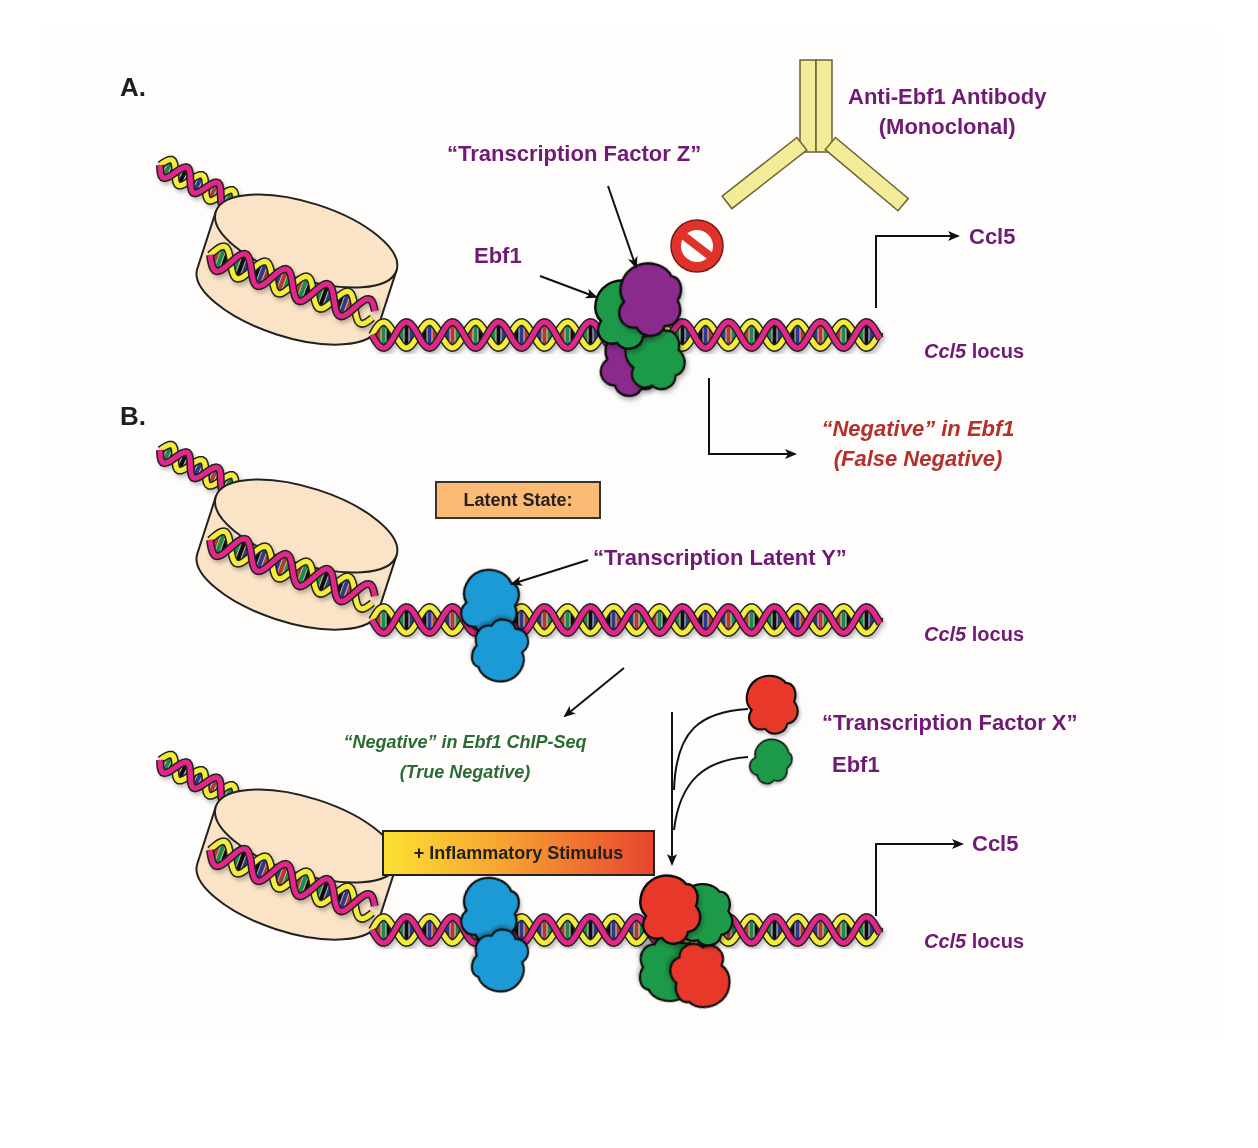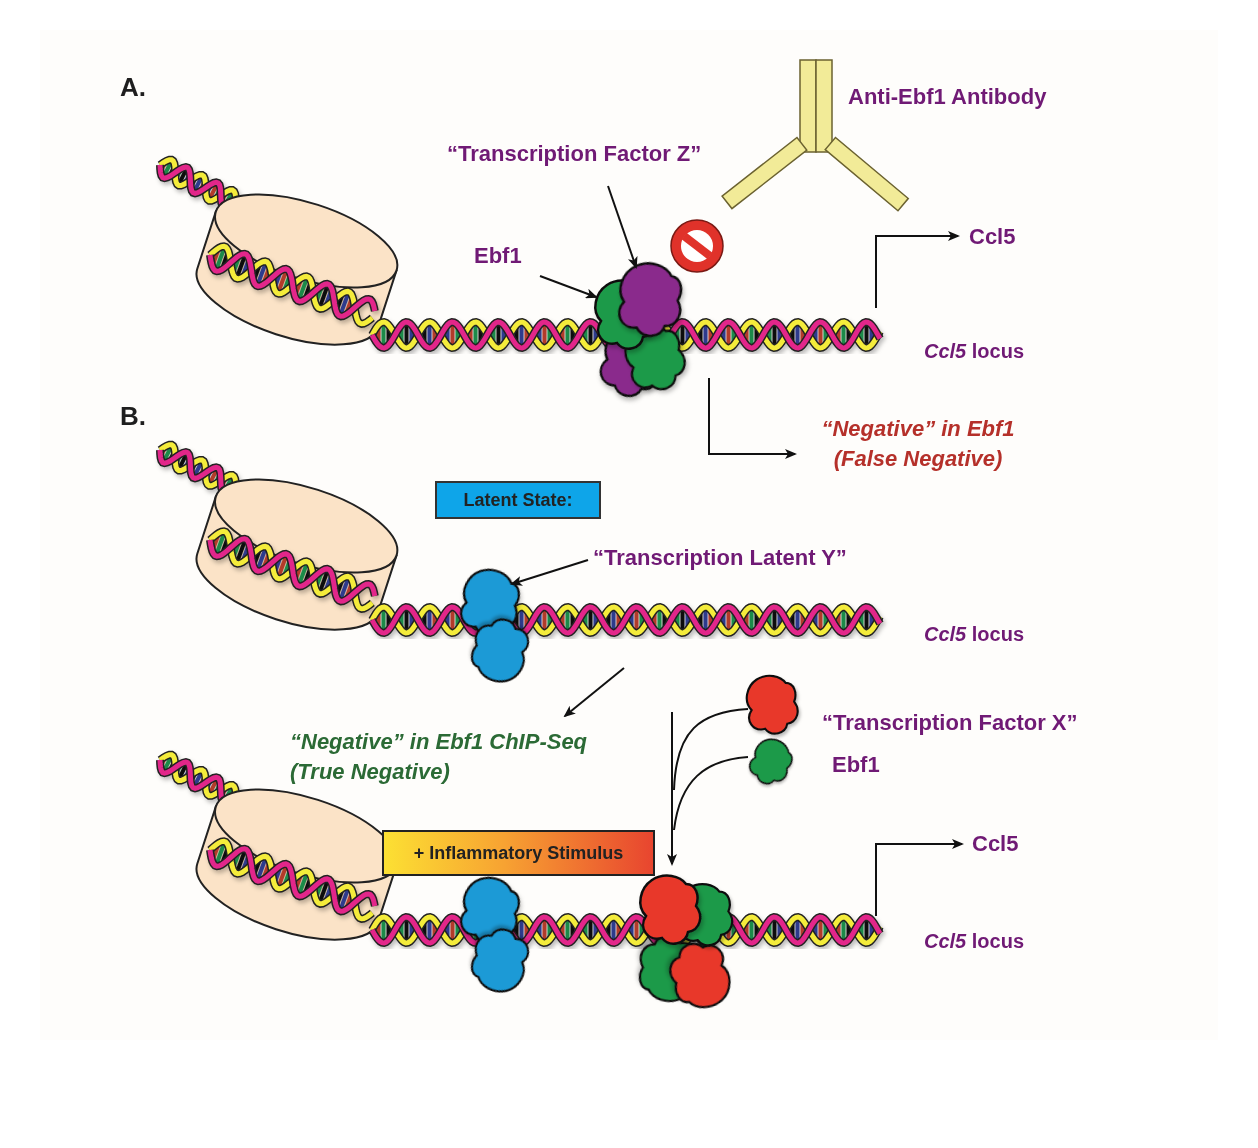--- a/index.html
+++ b/index.html
@@ -4,23 +4,23 @@
 <style>
   html, body { margin:0; padding:0; background:#ffffff; }
   body { width:1258px; height:1148px; position:relative; overflow:hidden; font-family:"Liberation Sans", sans-serif; }
   #figure-panel { position:absolute; left:40px; top:30px; width:1178px; height:1010px; background:#fefdfb; }
   svg { position:absolute; left:0; top:0; }
   .lbl { position:absolute; font-family:"Liberation Sans", sans-serif; font-weight:bold; color:#701a75; white-space:nowrap; }
   .panel-letter { font-size:26px; color:#1e1e1e; }
   .t22 { font-size:22px; }
   .ital { font-style:italic; }
   .red-note { color:#b5302a; font-style:italic; font-size:22px; text-align:center; line-height:30px; }
-  .green-note { color:#2b6a35; font-style:italic; font-size:22px; line-height:30px; }
+  .green-note { color:#2b6a35; font-style:italic; font-size:18px; text-align:center; line-height:30px; }
   .center { text-align:center; line-height:30px; }
-  .latent-box { position:absolute; left:435px; top:481px; width:166px; height:38px; background:#0ea5e9; border:2px solid #333; box-sizing:border-box; display:flex; align-items:center; justify-content:center; font-size:18px; font-weight:bold; color:#222; }
+  .latent-box { position:absolute; left:435px; top:481px; width:166px; height:38px; background:#fdba74; border:2px solid #333; box-sizing:border-box; display:flex; align-items:center; justify-content:center; font-size:18px; font-weight:bold; color:#222; }
   .stim-box { position:absolute; left:382px; top:810px; width:273px; height:46px; background:linear-gradient(90deg,#fce033 0%,#f7a232 45%,#e8452f 100%); border:2px solid #222; box-sizing:border-box; display:flex; align-items:center; justify-content:center; font-size:18px; font-weight:bold; color:#222;margin-top:20px; }
   .locus { font-size:20px; }
 </style>
 </head>
 <body>
 
 <div id="figure-panel"></div>
 
 <svg width="1258" height="1148" viewBox="0 0 1258 1148">
   <defs>
@@ -445,20 +445,21 @@
   <line x1="624" y1="668" x2="565" y2="716" stroke="#111" stroke-width="2" marker-end="url(#arrowhead)"></line>
   <line x1="672" y1="712" x2="672" y2="864" stroke="#111" stroke-width="2" marker-end="url(#arrowhead)"></line>
   <path d="M748,709 C700,712 676,730 674,790" fill="none" stroke="#111" stroke-width="2"></path>
   <path d="M748,757 C705,760 680,780 674,830" fill="none" stroke="#111" stroke-width="2"></path>
   <polyline points="876,916 876,844 962,844" fill="none" stroke="#111" stroke-width="2" marker-end="url(#arrowhead)"></polyline>
 </svg>
 
 <div class="lbl panel-letter" style="left:120px;top:72px;">A.</div>
 <div class="lbl t22 center" style="left:848px;top:82px;">
   <div>Anti-Ebf1 Antibody</div>
+  <div>(Monoclonal)</div>
 </div>
 <div class="lbl t22" style="left:447px;top:141px;">“Transcription Factor Z”</div>
 <div class="lbl t22" style="left:474px;top:243px;">Ebf1</div>
 <div class="lbl t22" style="left:969px;top:224px;">Ccl5</div>
 <div class="lbl locus" style="left:924px;top:340px;"><span class="ital">Ccl5</span><span> locus</span></div>
 <div class="lbl red-note" style="left:798px;top:414px;width:240px;">
   <div>“Negative” in Ebf1</div>
   <div>(False Negative)</div>
 </div>
 

